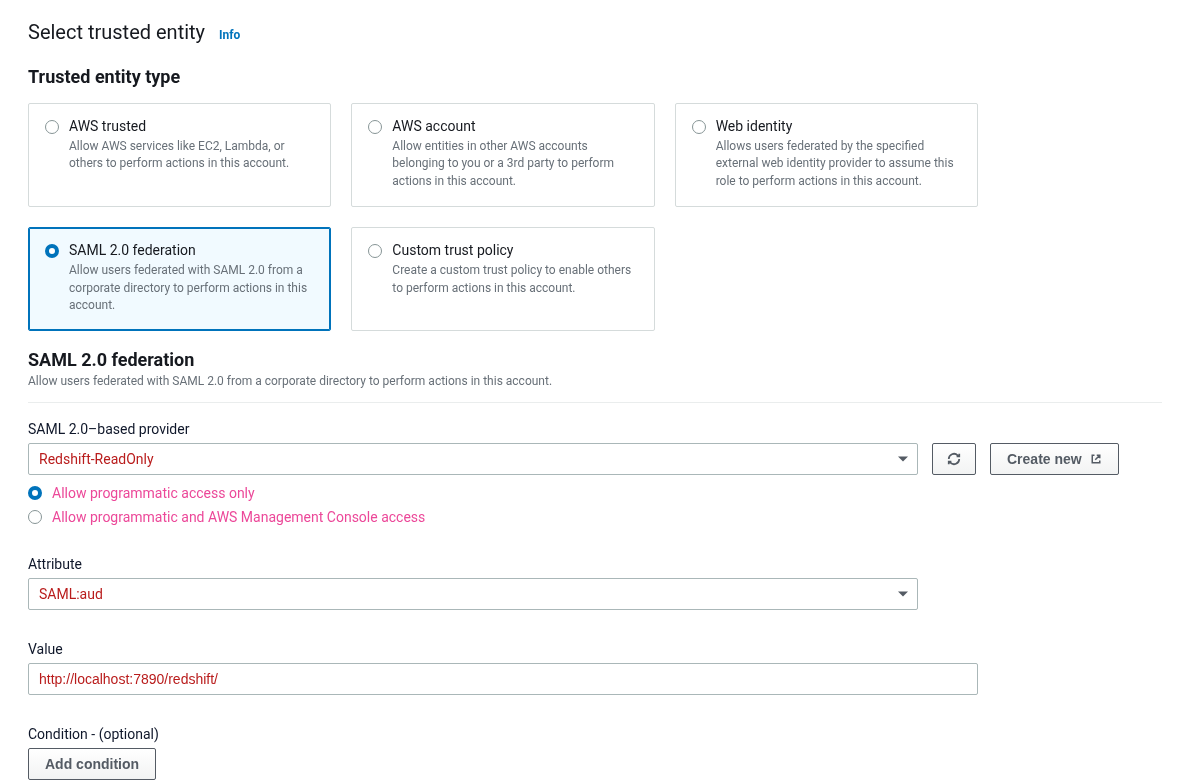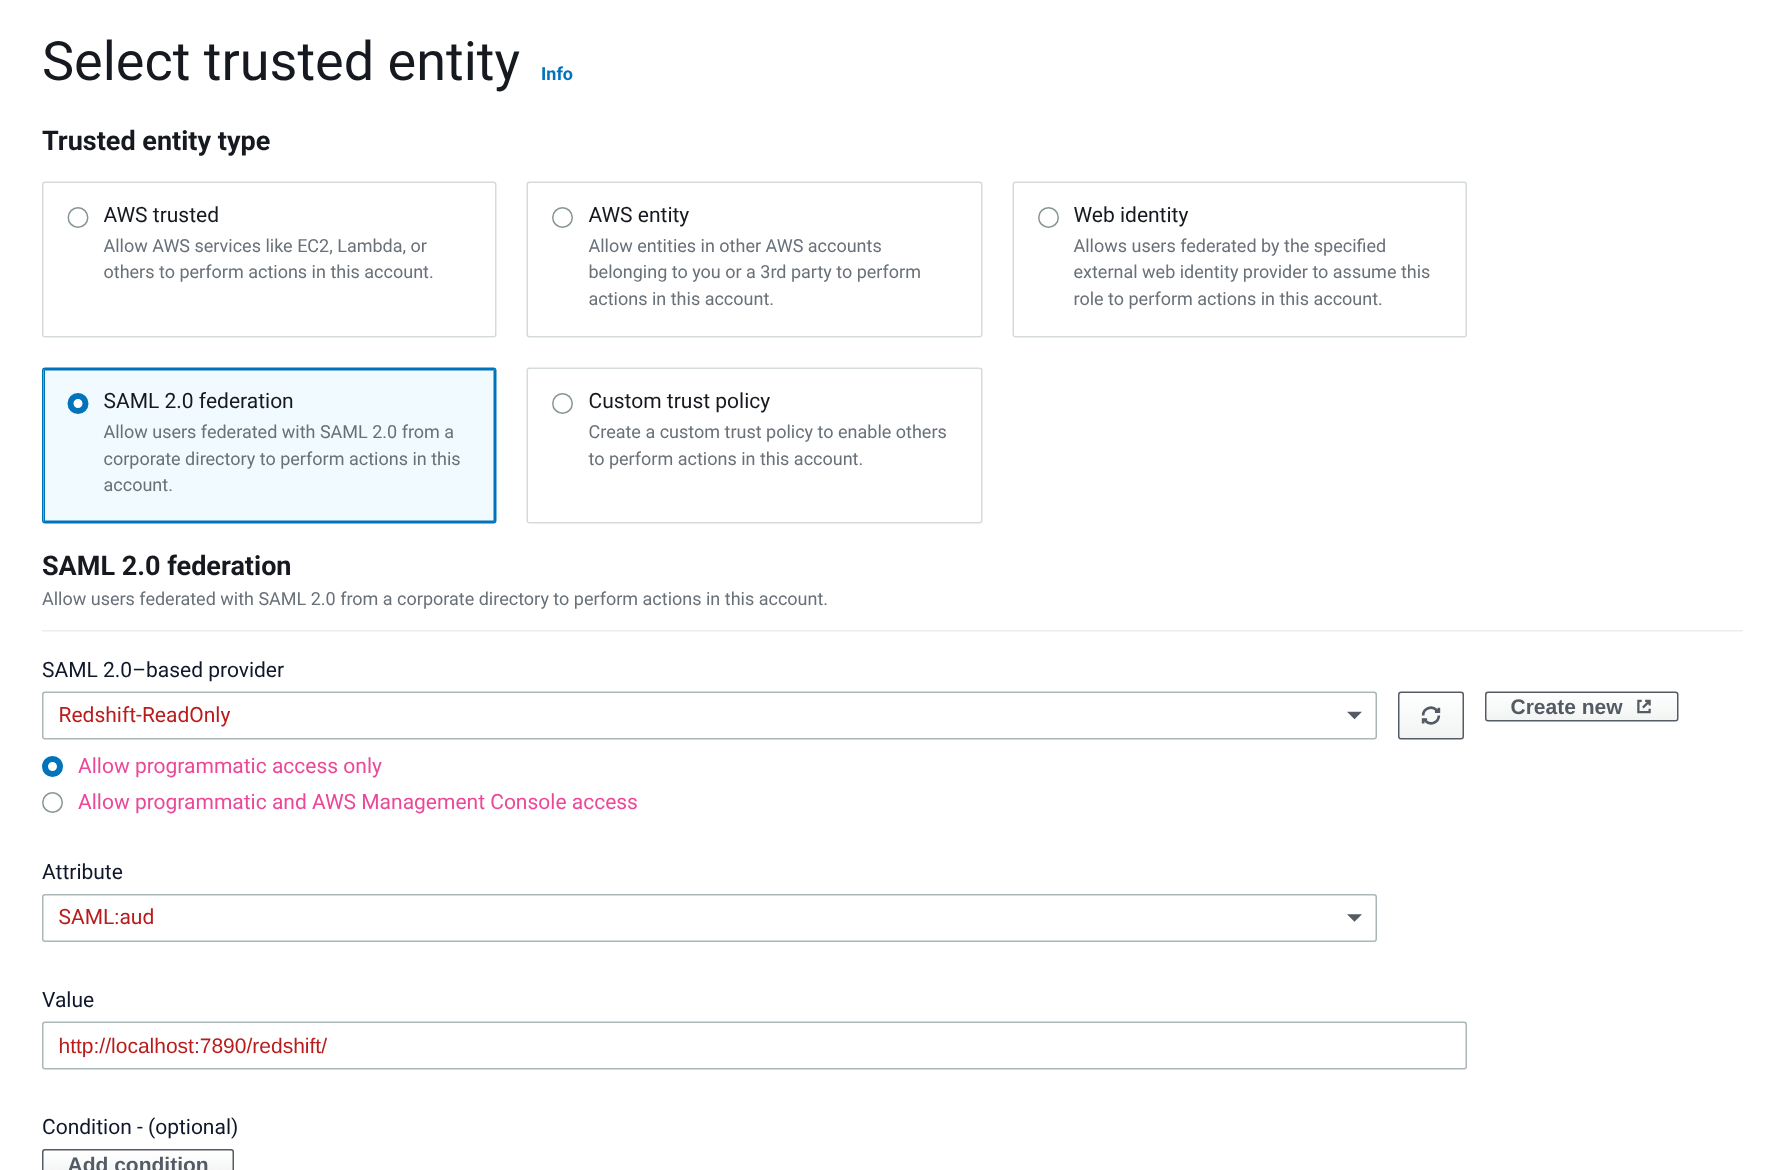--- a/index.html
+++ b/index.html
@@ -4,21 +4,21 @@
   <style>
     * { box-sizing: border-box; margin: 0; padding: 0; }
     body {
       font-family: -apple-system, BlinkMacSystemFont, "Segoe UI", Roboto, Helvetica, Arial, sans-serif;
       background: #fff;
       color: #16191f;
       padding: 20px 28px;
       font-size: 14px;
     }
     .page-title-row { display: flex; align-items: baseline; gap: 14px; margin-bottom: 22px; }
-    .page-title { font-size: 36px; font-weight: 400; color: #16191f; }
+    .page-title { font-size: 20px; font-weight: 400; color: #16191f; }
     .info-link { font-size: 12px; font-weight: 700; color: #0073bb; cursor: pointer; }
     .section-heading { font-size: 18px; font-weight: 700; color: #16191f; margin-bottom: 16px; }
     .card-grid { display: grid; grid-template-columns: repeat(3, 1fr); gap: 20px; margin-bottom: 18px; max-width: 950px; }
     .card {
       border: 1px solid #d5dbdb; border-radius: 2px; padding: 14px 16px 16px 16px;
       display: flex; gap: 10px; cursor: pointer; background: #fff;
     }
     .card.selected { border-color: #0073bb; background: #f1faff; border-width: 1px; box-shadow: inset 0 0 0 1px #0073bb; }
     .radio {
       flex-shrink: 0; width: 14px; height: 14px; border-radius: 50%;
@@ -44,21 +44,21 @@
       position: absolute; right: 10px; top: 50%; transform: translateY(-50%);
       width: 0; height: 0; border-left: 5px solid transparent; border-right: 5px solid transparent;
       border-top: 5px solid #545b64;
     }
     .icon-btn {
       width: 44px; height: 32px; border: 1px solid #545b64; border-radius: 2px;
       background: linear-gradient(#fff,#f2f3f3); display: inline-flex; align-items: center; justify-content: center;
       cursor: pointer; color: #545b64;
     }
     .btn {
-      height: 20px; padding: 0 16px; border: 1px solid #545b64; border-radius: 2px;
+      height: 32px; padding: 0 16px; border: 1px solid #545b64; border-radius: 2px;
       background: linear-gradient(#fff,#f2f3f3); font-weight: 700; font-size: 14px; color: #545b64;
       display: inline-flex; align-items: center; gap: 8px; cursor: pointer;
     }
     .radio-option { display: flex; align-items: center; gap: 10px; margin-bottom: 8px; cursor: pointer; }
     .radio-option .radio { margin-top: 0; }
     .radio-option .label { font-size: 14px; color: #ec4899; }
     .field-block { margin-top: 31px; max-width: 950px; }
     .ext-icon { width: 12px; height: 12px; }
   </style>
 </head>
@@ -76,21 +76,21 @@
   <div class="card">
     <span class="radio"></span>
     <div class="card-body">
       <div class="card-title">AWS trusted</div>
       <div class="card-desc">Allow AWS services like EC2, Lambda, or others to perform actions in this account.</div>
     </div>
   </div>
   <div class="card">
     <span class="radio"></span>
     <div class="card-body">
-      <div class="card-title">AWS entity</div>
+      <div class="card-title">AWS account</div>
       <div class="card-desc">Allow entities in other AWS accounts belonging to you or a 3rd party to perform actions in this account.</div>
     </div>
   </div>
   <div class="card">
     <span class="radio"></span>
     <div class="card-body">
       <div class="card-title">Web identity</div>
       <div class="card-desc">Allows users federated by the specified external web identity provider to assume this role to perform actions in this account.</div>
     </div>
   </div>

